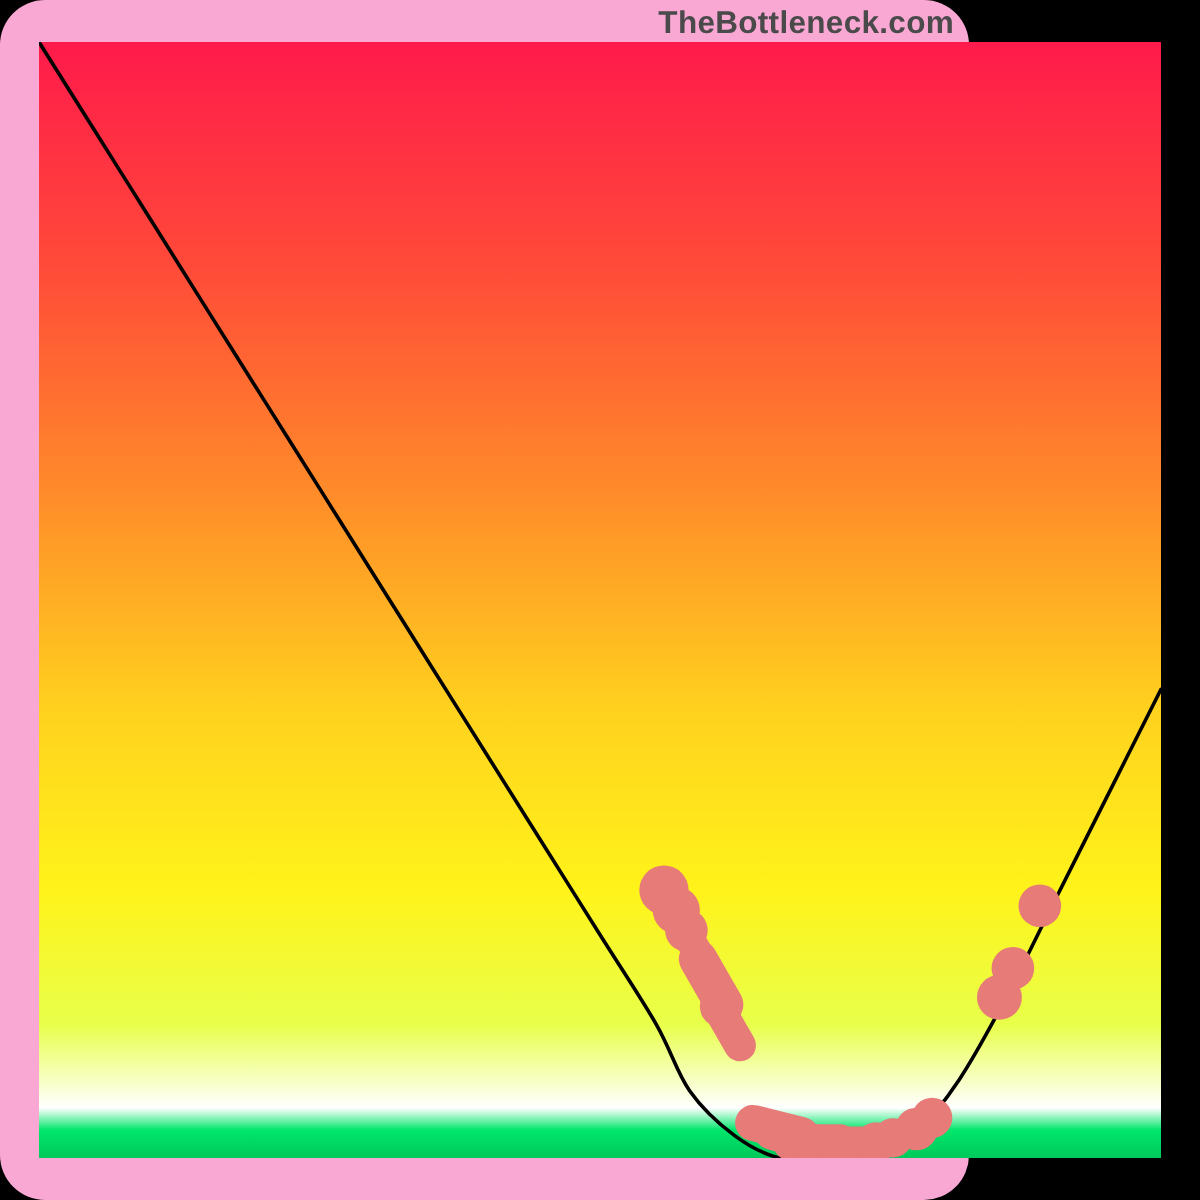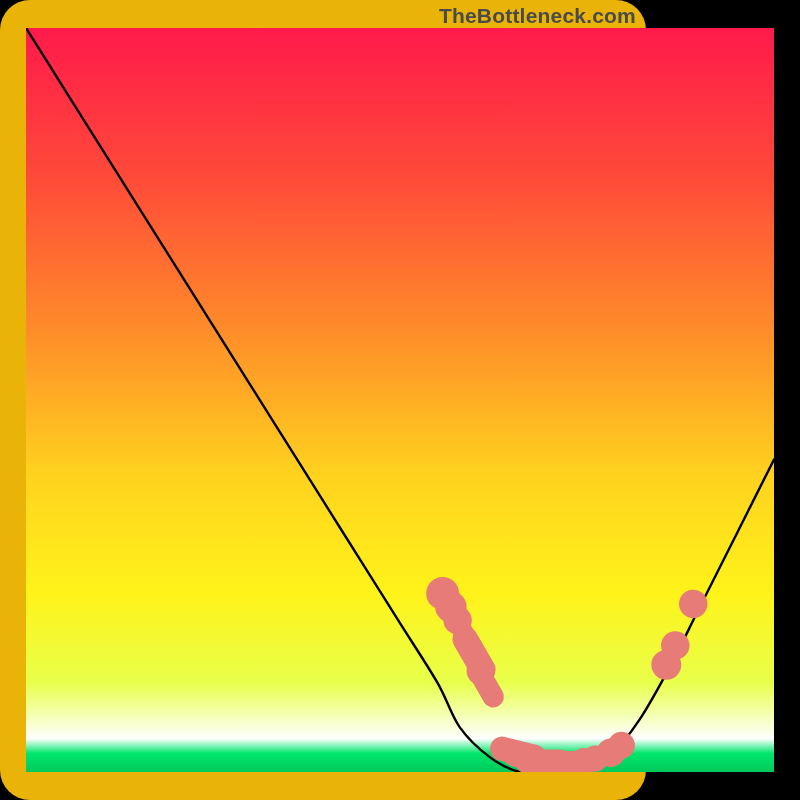--- a/index.html
+++ b/index.html
@@ -8,21 +8,21 @@
     width: 800px;
     height: 800px;
     background: #000;
     font-family: Arial, Helvetica, sans-serif;
     overflow: hidden;
   }
   .stage {
     position: relative;
     width: 646px;
     height: 800px;
-    background: #eab308;
+    background: #f9a8d4;
     border-radius: 30px;
   }
   .watermark {
     position: absolute;
     top: 4px;
     right: 10px;
     color: #4a4a4a;
     font-size: 21px;
     font-weight: 600;
     letter-spacing: 0.2px;

